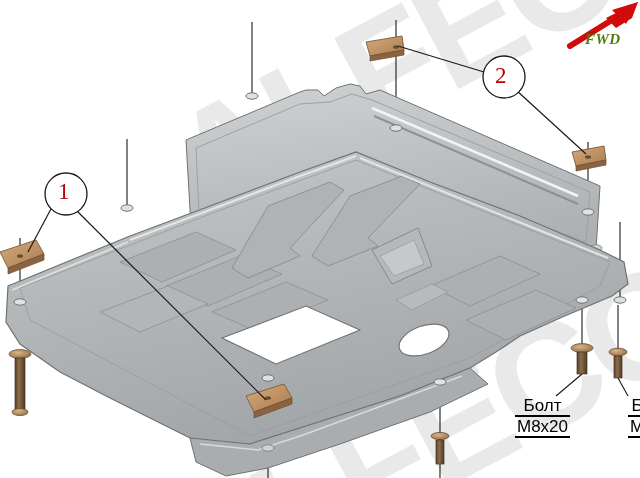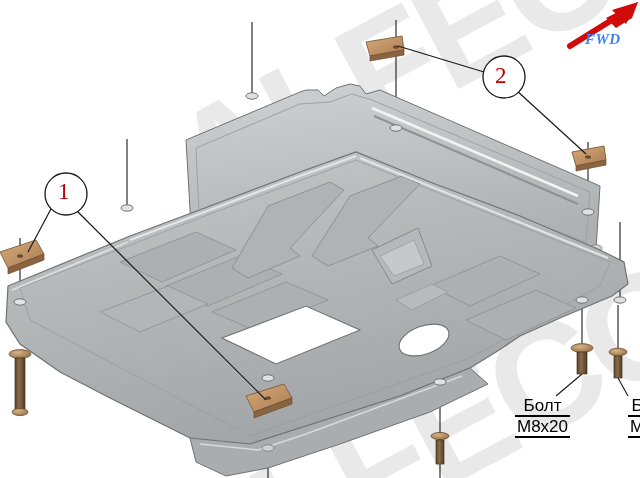--- a/index.html
+++ b/index.html
@@ -40,21 +40,21 @@
     font-family:"Liberation Serif", serif;
     line-height:1;
     user-select:none;
   }
   #cnum1{left:58px;top:180px;}
   #cnum2{left:495px;top:64px;}
 
   #fwdlabel{
     position:absolute;left:585px;top:31px;
     font-size:15px;font-style:italic;font-weight:bold;
-    color:#3b82f6;
+    color:#4d7c0f;
     font-family:"Liberation Serif", serif;
     letter-spacing:.5px;
   }
 
   .boltlabel{
     position:absolute;
     font-family:"Liberation Sans", sans-serif;
     font-size:17px;
     color:#000;
     text-align:center;

